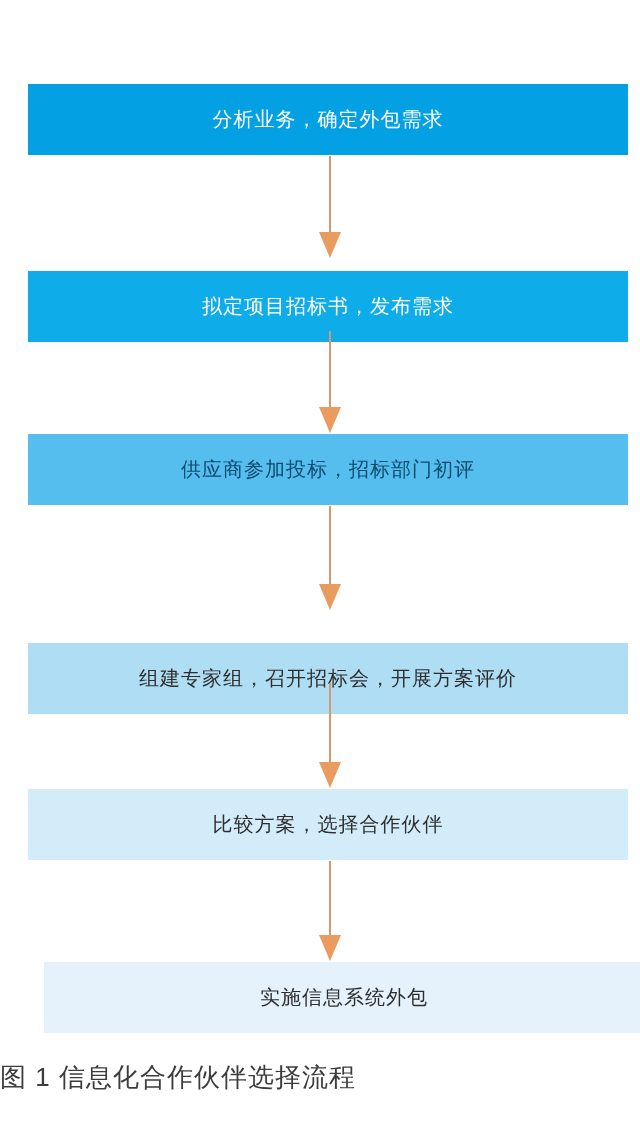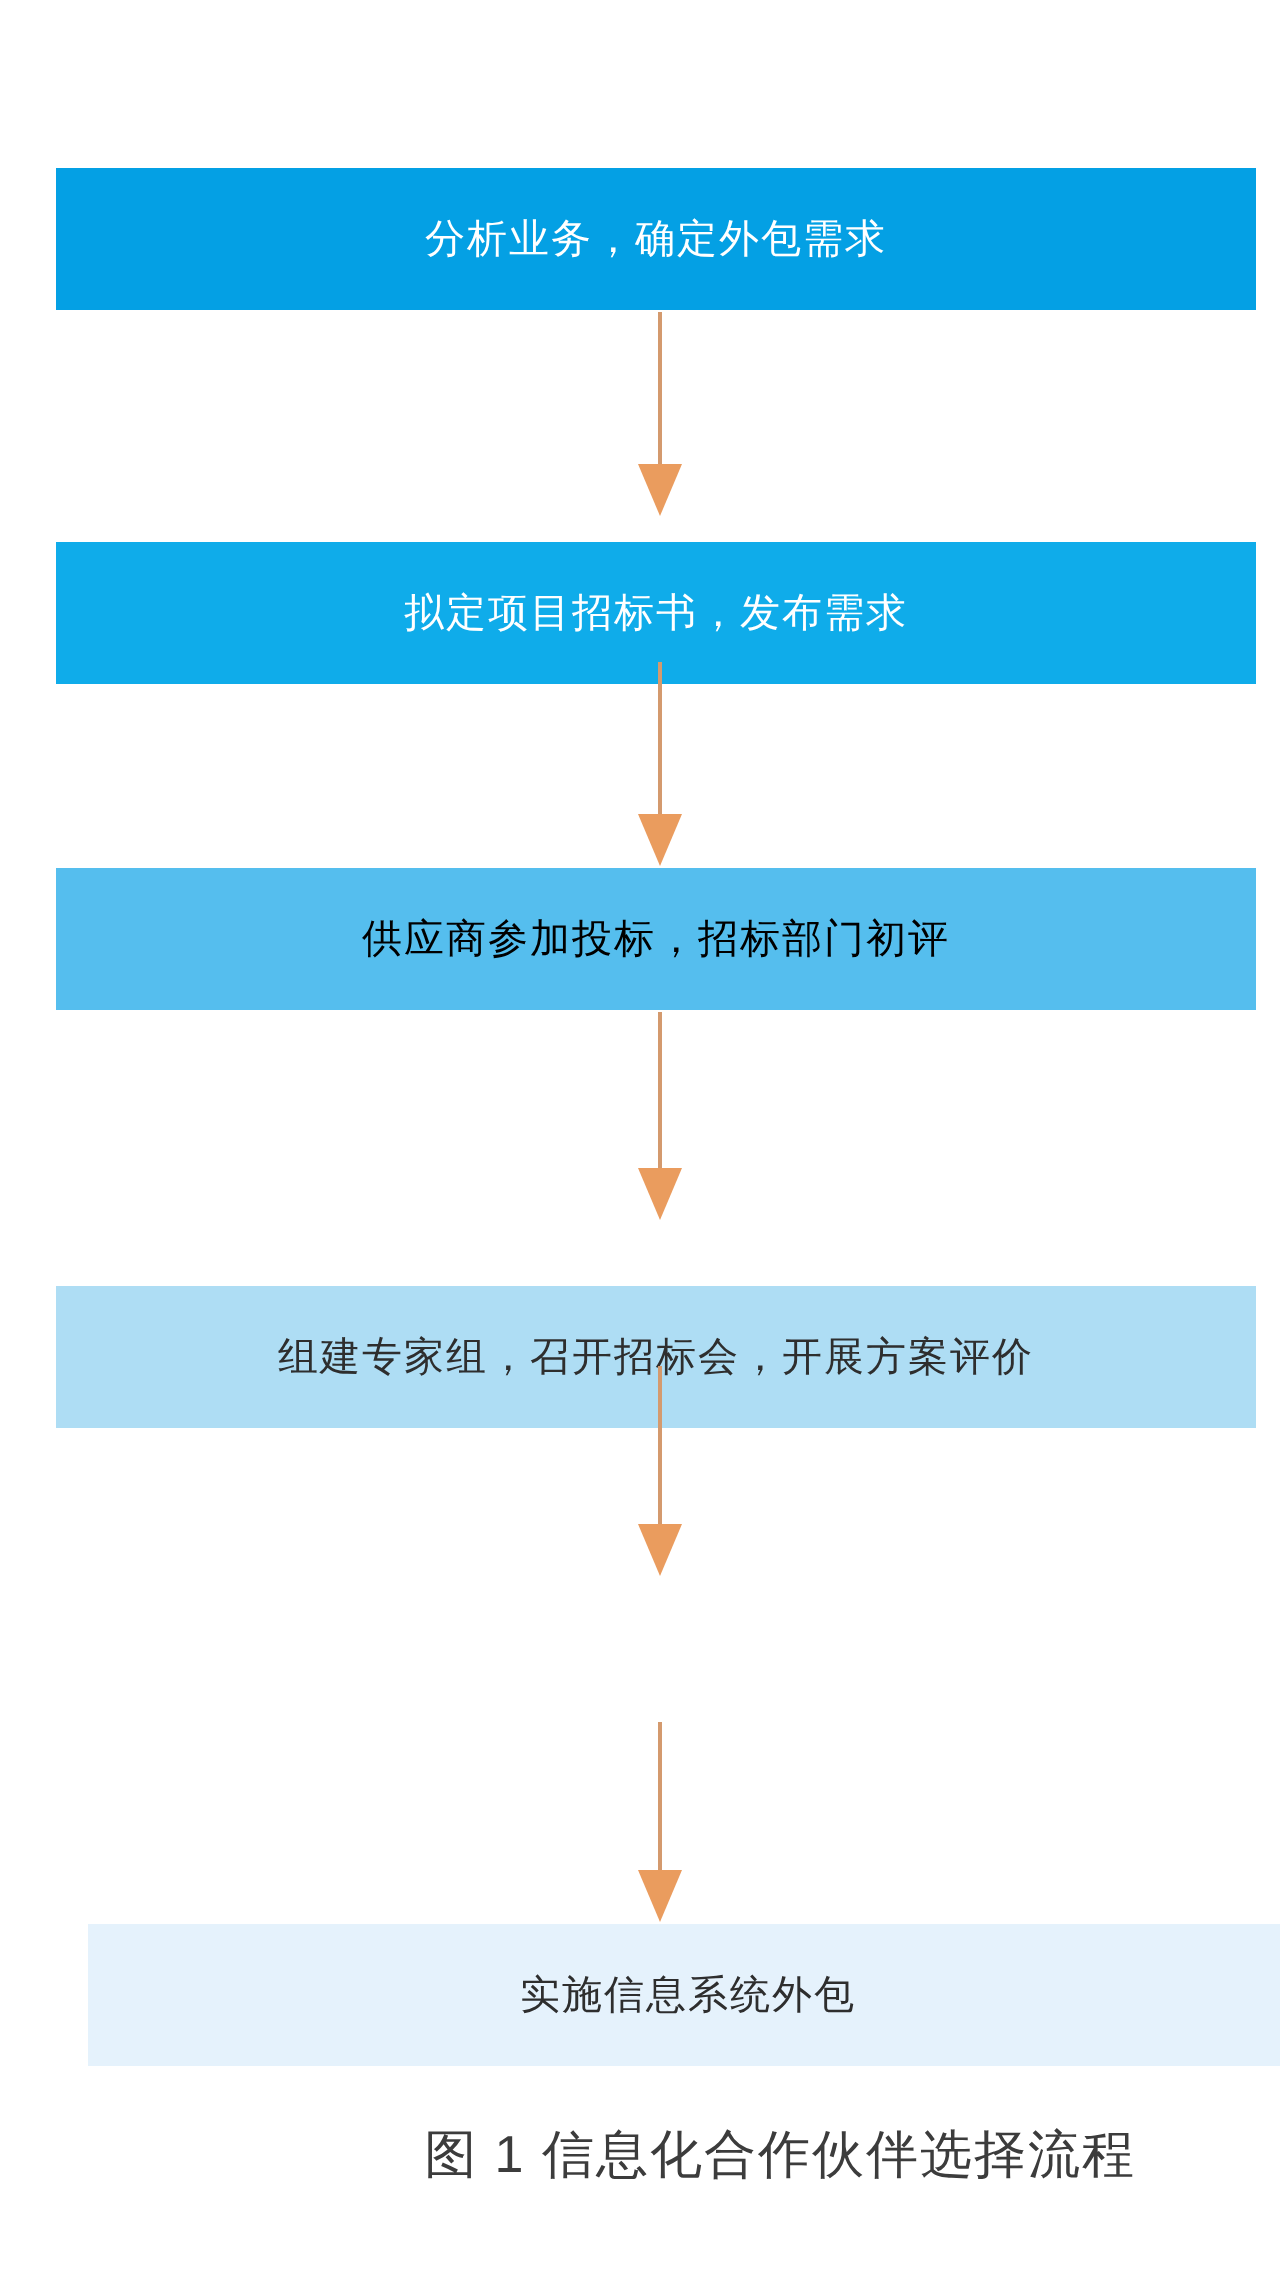--- a/index.html
+++ b/index.html
@@ -60,21 +60,21 @@
     border-left: 11px solid transparent;
     border-right: 11px solid transparent;
     border-top: 26px solid #ea9c5e;
   }
 
   .caption {
     position: absolute;
     left: 0;
     top: 1060px;
     width: 568px;
-    text-align: right;
+    text-align: left;
     font-size: 26px;
     letter-spacing: 1px;
     color: #3c3c3c;
     white-space: nowrap;
   }
 </style>
 </head>
 <body>
 
 <div class="page">
@@ -90,38 +90,41 @@
 
   <div class="step step-1" style="background: rgb(15, 172, 234); color: rgb(255, 255, 255); margin-top: 12px;">
     <span>拟定项目招标书，发布需求</span>
   </div>
 
   <div class="arrow arrow-1">
     <div class="arrow-line" style="background: rgb(212, 154, 110);"></div>
     <div class="arrow-head" style="border-top-color: rgb(234, 156, 94);"></div>
   </div>
 
-  <div class="step step-2" style="background: rgb(85, 190, 238); color: #000000;">
+  <div class="step step-2" style="background: rgb(85, 190, 238); color: #0c4a6e;">
     <span>供应商参加投标，招标部门初评</span>
   </div>
 
   <div class="arrow arrow-2">
     <div class="arrow-line" style="background: rgb(212, 154, 110);"></div>
     <div class="arrow-head" style="border-top-color: rgb(234, 156, 94);"></div>
   </div>
 
   <div class="step step-3" style="background: rgb(174, 221, 244); color: rgb(46, 46, 46); margin-top: 32px;">
     <span>组建专家组，召开招标会，开展方案评价</span>
   </div>
 
   <div class="arrow arrow-3">
     <div class="arrow-line" style="background: rgb(212, 154, 110);"></div>
     <div class="arrow-head" style="border-top-color: rgb(234, 156, 94);"></div>
   </div>
 
+  <div class="step step-4" style="background: rgb(211, 236, 250); color: rgb(46, 46, 46);">
+    <span>比较方案，选择合作伙伴</span>
+  </div>
 
   <div class="arrow arrow-4">
     <div class="arrow-line" style="background: rgb(212, 154, 110);"></div>
     <div class="arrow-head" style="border-top-color: rgb(234, 156, 94);"></div>
   </div>
 
   <div class="step step-5" style="background: rgb(229, 242, 252); color: rgb(46, 46, 46);">
     <span>实施信息系统外包</span>
   </div>
 

